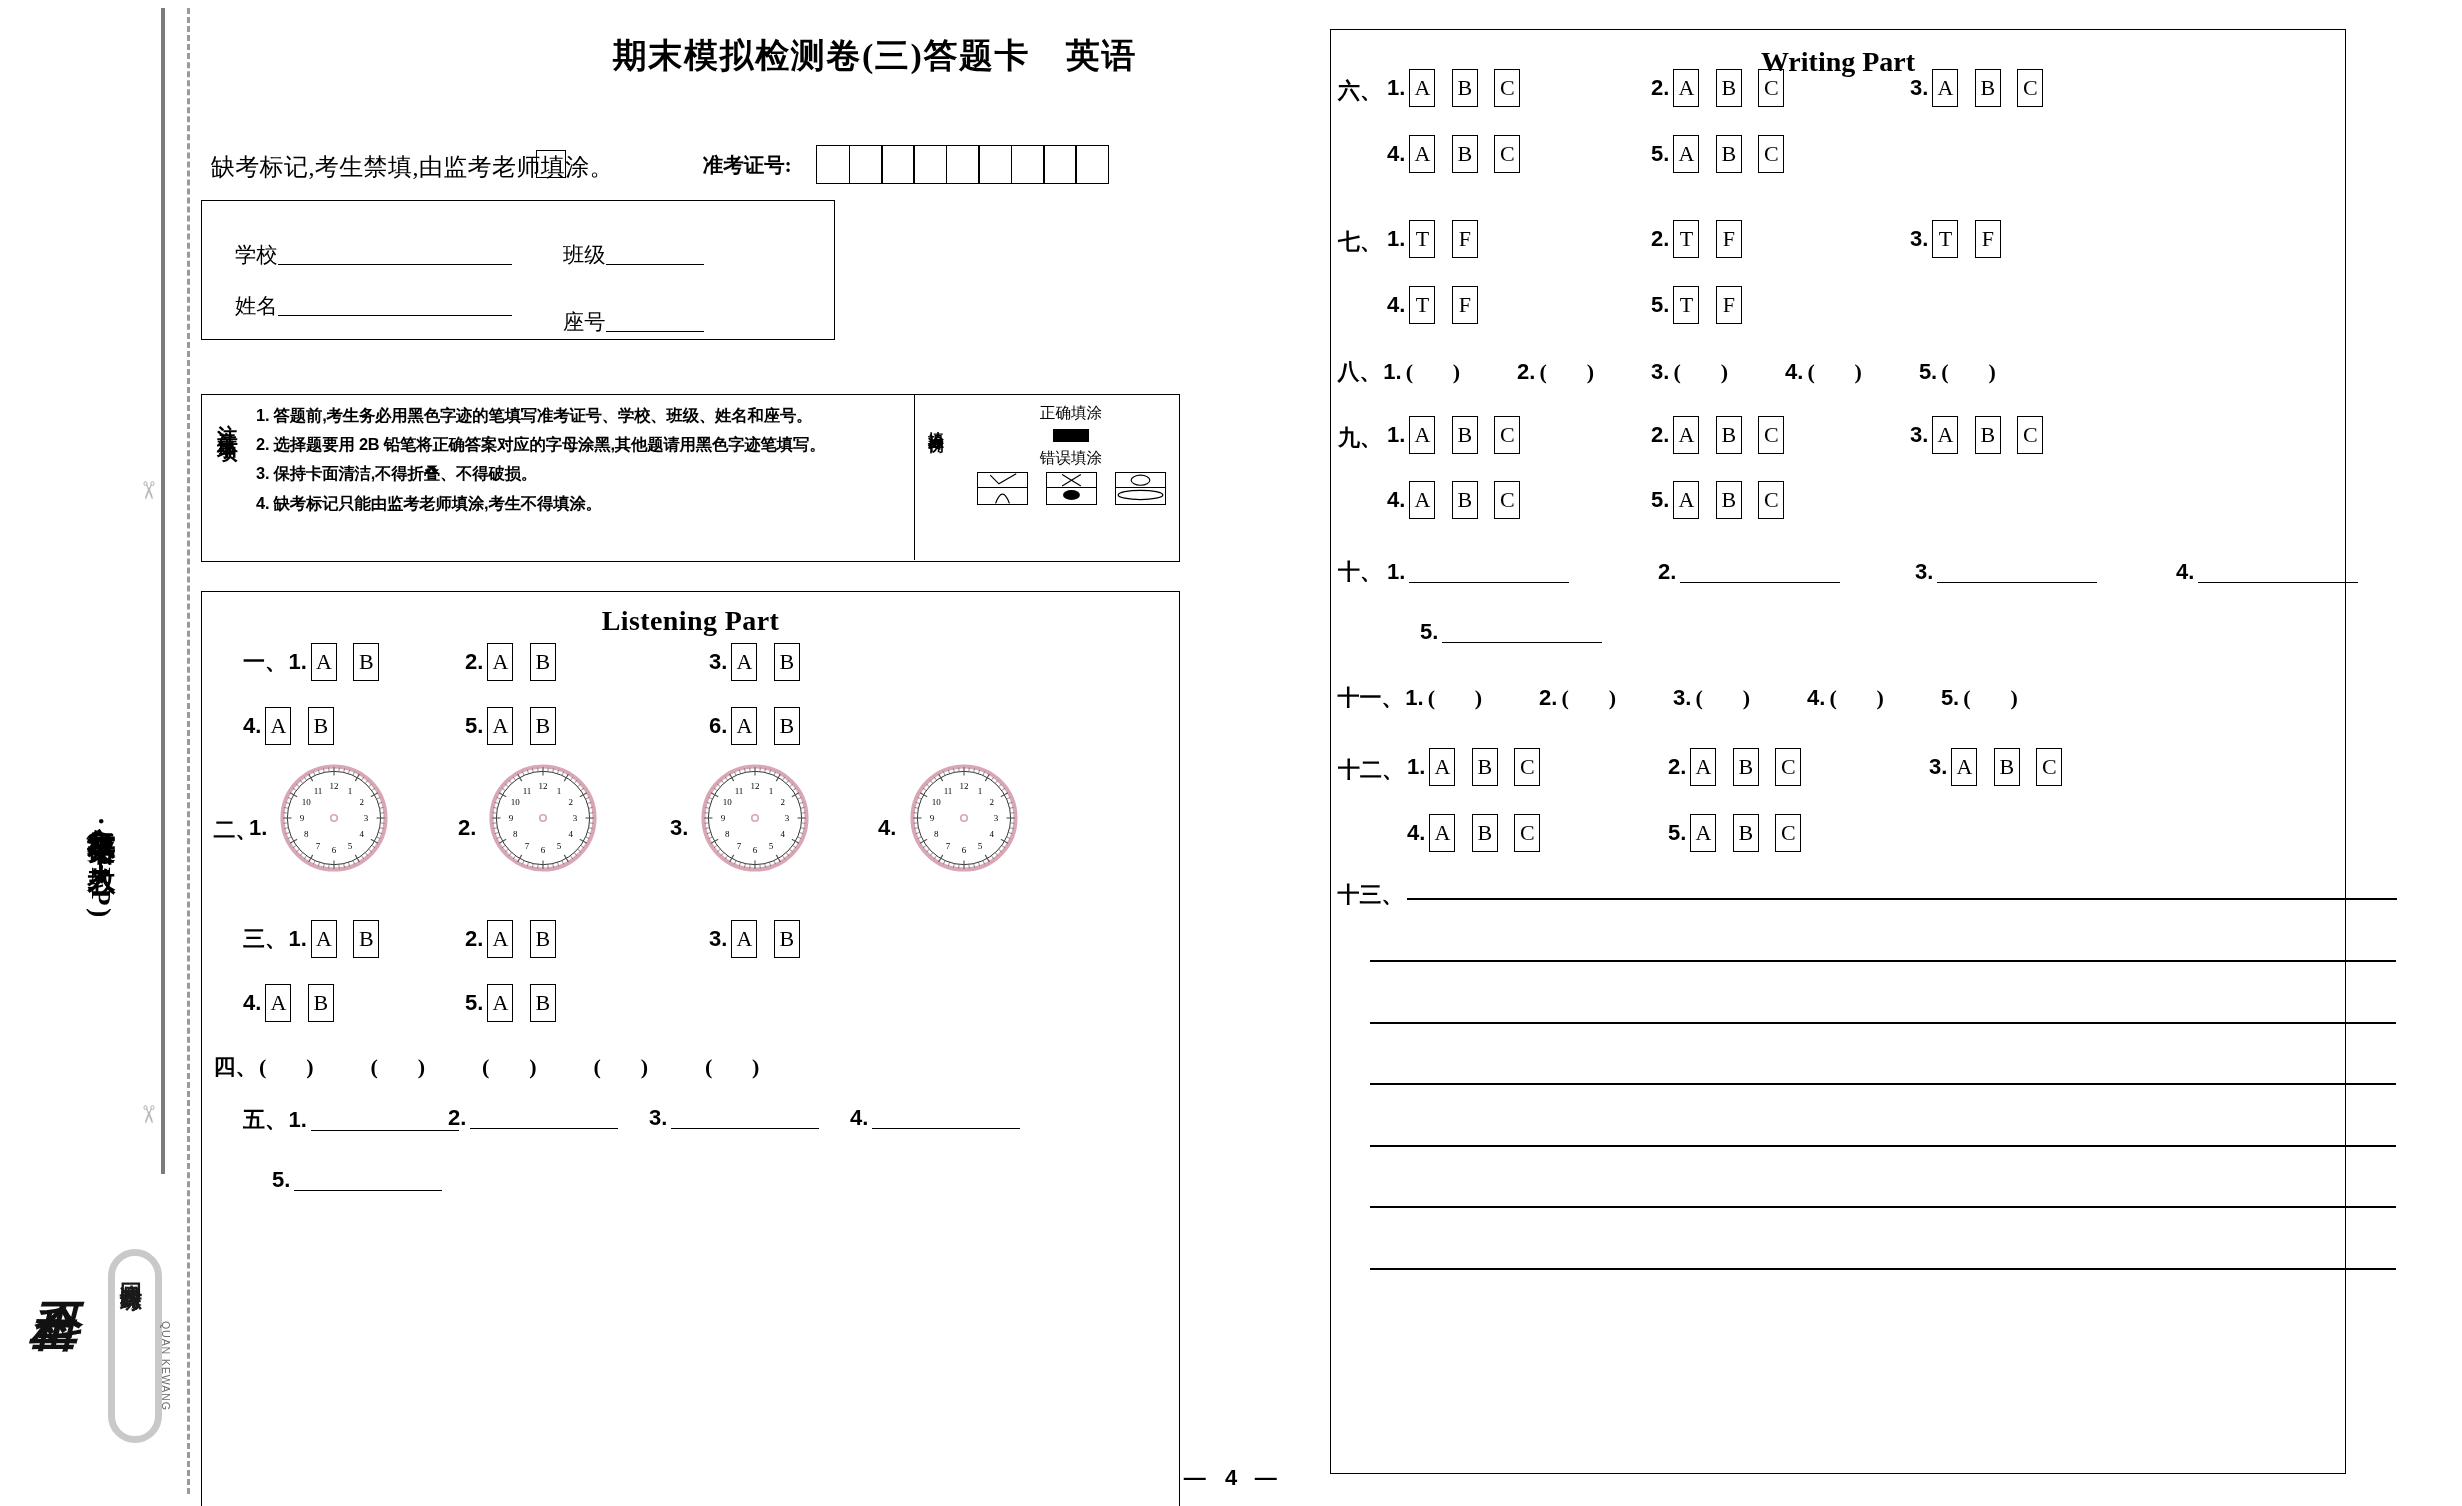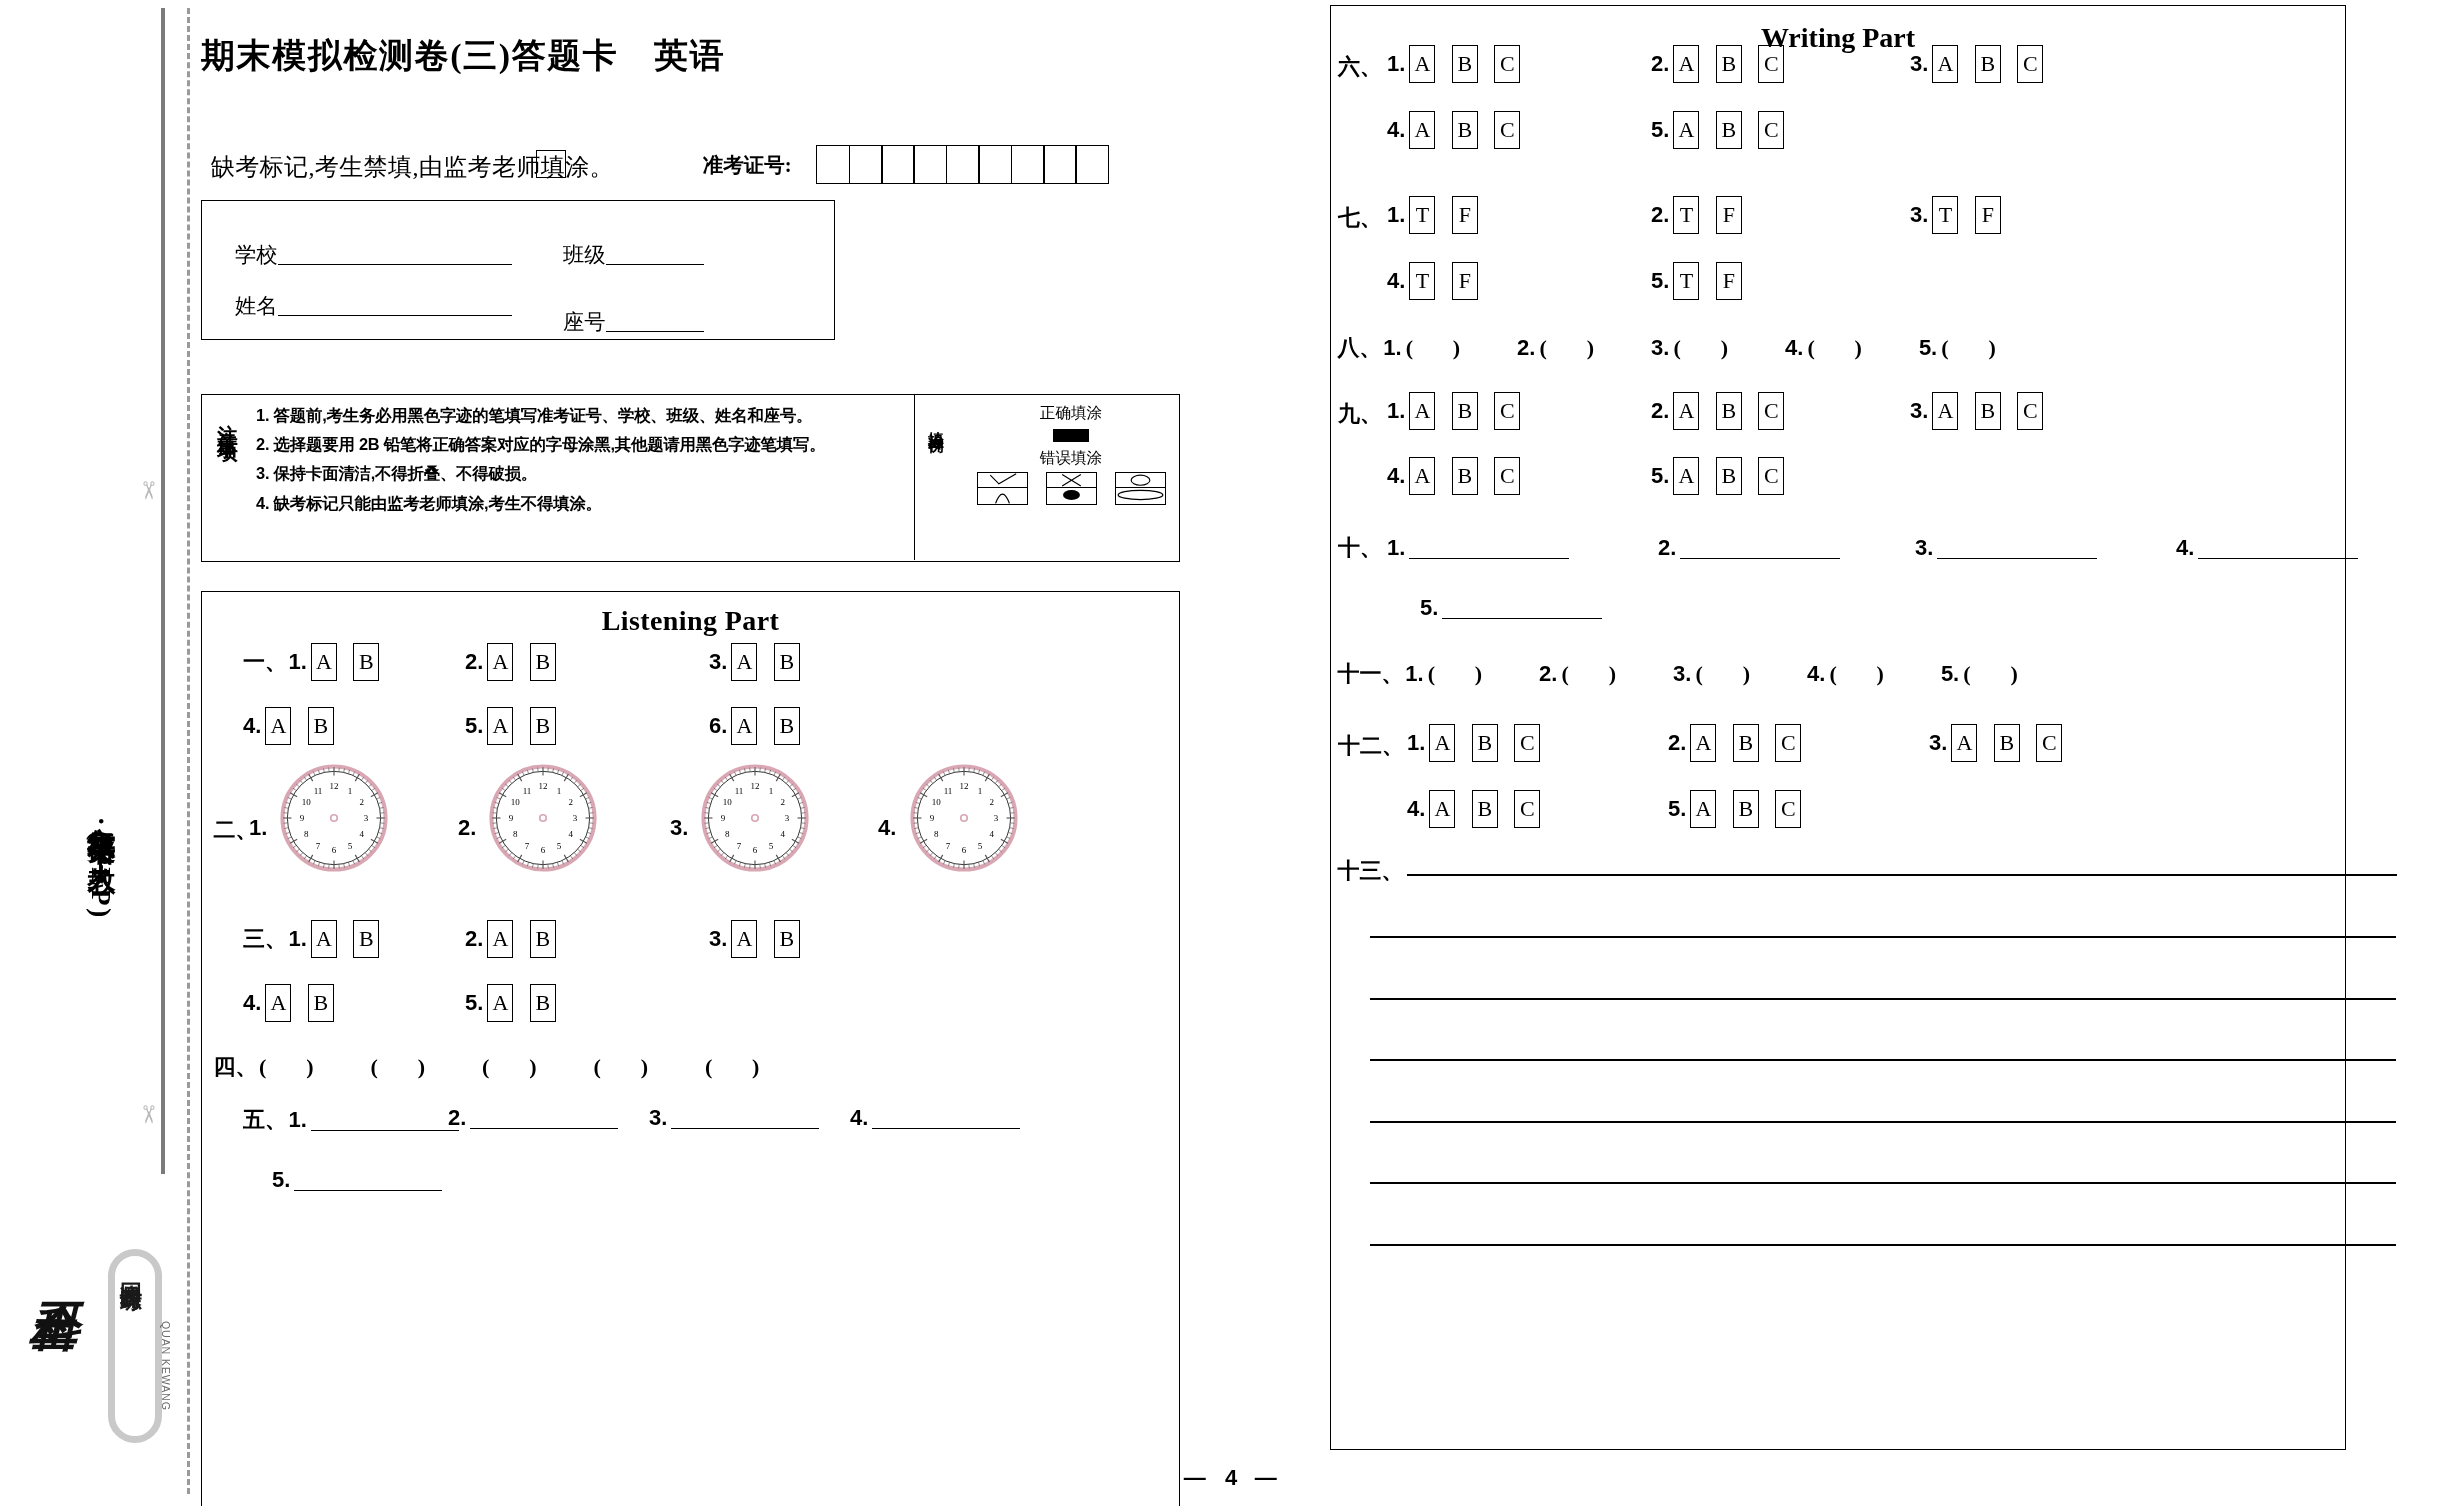--- a/index.html
+++ b/index.html
@@ -66,27 +66,27 @@
   }
   .logo-pinyin {
     position: absolute; left: 57px; top: 72px;
     writing-mode: vertical-rl;
     font-size: 10.7px; color: #6a6a6a; letter-spacing: 0.8px;
     font-family: "Liberation Sans", sans-serif;
   }
 
   
   #col-left  { position: absolute; left: 201px; top: 0;  width: 981px; height: 1507px; }
-  #col-right { position: absolute; left: 1330px; top: 5px; width: 1016px; height: 1445px;
+  #col-right { position: absolute; left: 1330px; top: 29px; width: 1016px; height: 1445px;
                border: 1.6px solid #000; box-sizing: border-box; }
 
   
   #doc-title {
     position: absolute; left: 0; top: 33px; width: 936px;
-    text-align: left; font-size: 34px; font-weight: bold;
+    text-align: right; font-size: 34px; font-weight: bold;
     letter-spacing: 1.6px;
   }
 
   
   #absent-row { position: absolute; left: 9.8px; top: 146px; width: 969px; height: 43px; }
   #absent-text { position: absolute; left: 0; top: 4.9px; font-size: 24px; letter-spacing: 0.4px; }
   #absent-box  { position: absolute; left: 325px; top: 4.1px; width: 28px; height: 26px; border: 1.6px solid #000; }
   #admission-label { position: absolute; left: 492px; top: 4.9px; font-size: 20.5px; font-weight: bold; }
   #admission-grid  { position: absolute; left: 607px; top: -0.8px; display: flex; }
   #admission-grid .cell {

